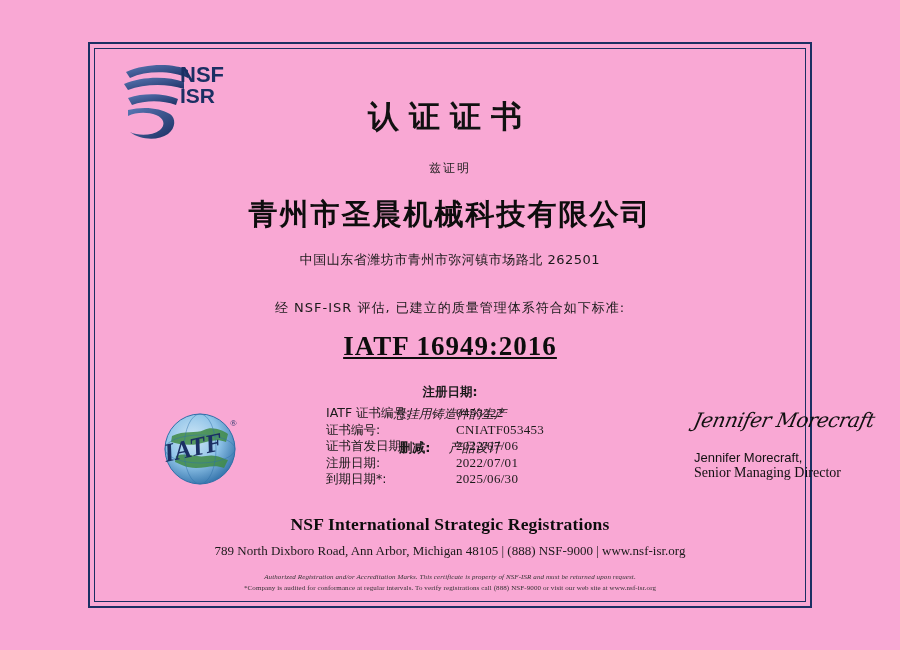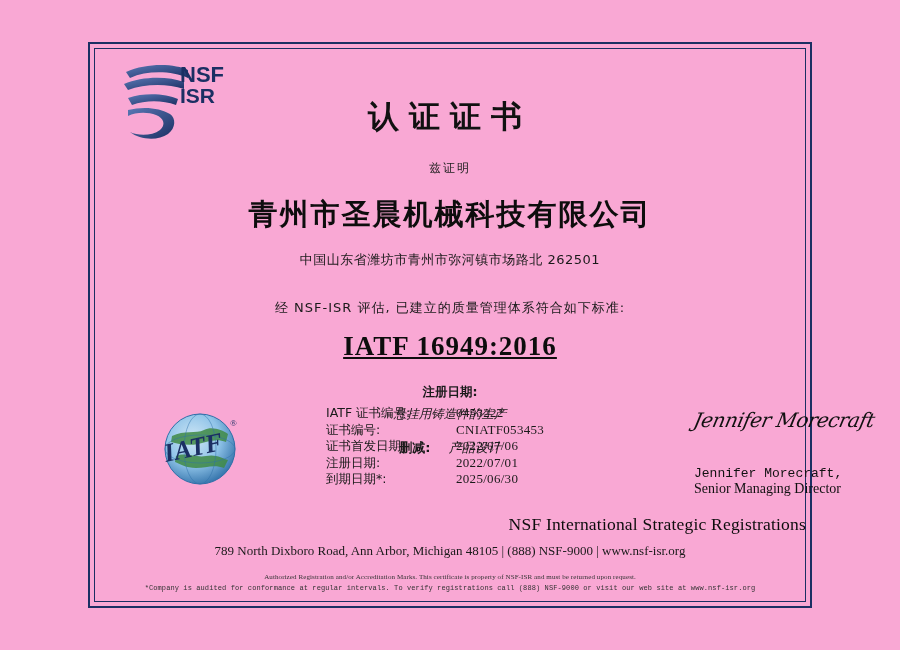--- a/index.html
+++ b/index.html
@@ -173,63 +173,63 @@
   .sig-script {
     font-family: "DejaVu Serif", serif;
     font-style: italic;
     font-size: 20px;
     color: #111;
     transform: skewX(-12deg);
     letter-spacing: -0.5px;
     white-space: nowrap;
   }
   .sig-name {
-    margin-top: 34px;
-    font-family: Liberation Mono, monospace;
+    margin-top: 18px;
+    font-family: Liberation Sans, sans-serif;
     font-size: 13px;
     color: #111;
   }
   .sig-title {
     font-family: "Liberation Serif", serif;
     font-size: 14px;
     color: #111;
   }
 
   
   .footer {
     position: absolute;
     left: 0;
     right: 0;
     top: 466px;
     text-align: center;
   }
   .footer-org {
     font-family: "Liberation Serif", serif;
     font-size: 17.5px;
-    font-weight: 400;
+    font-weight: 700;
     color: #0d0d0d;
     letter-spacing: 0.2px;
-    text-align: right;
   }
   .footer-addr {
     margin-top: 8px;
     font-family: "Liberation Serif", serif;
     font-size: 13px;
     color: #1a1a1a;
   }
   .footer-fine1 {
     margin-top: 14px;
     font-family: "Liberation Serif", serif;
     font-size: 7px;
     color: #333333;
     letter-spacing: 0.1px;
+    font-style: italic;
   }
   .footer-fine2 {
     margin-top: 3px;
-    font-family: Liberation Mono, monospace;
+    font-family: Liberation Serif, serif;
     font-size: 7px;
     color: #333333;
     letter-spacing: 0.1px;
   }
 </style>
 </head>
 <body>
 
 <div id="certificate-page">
 

